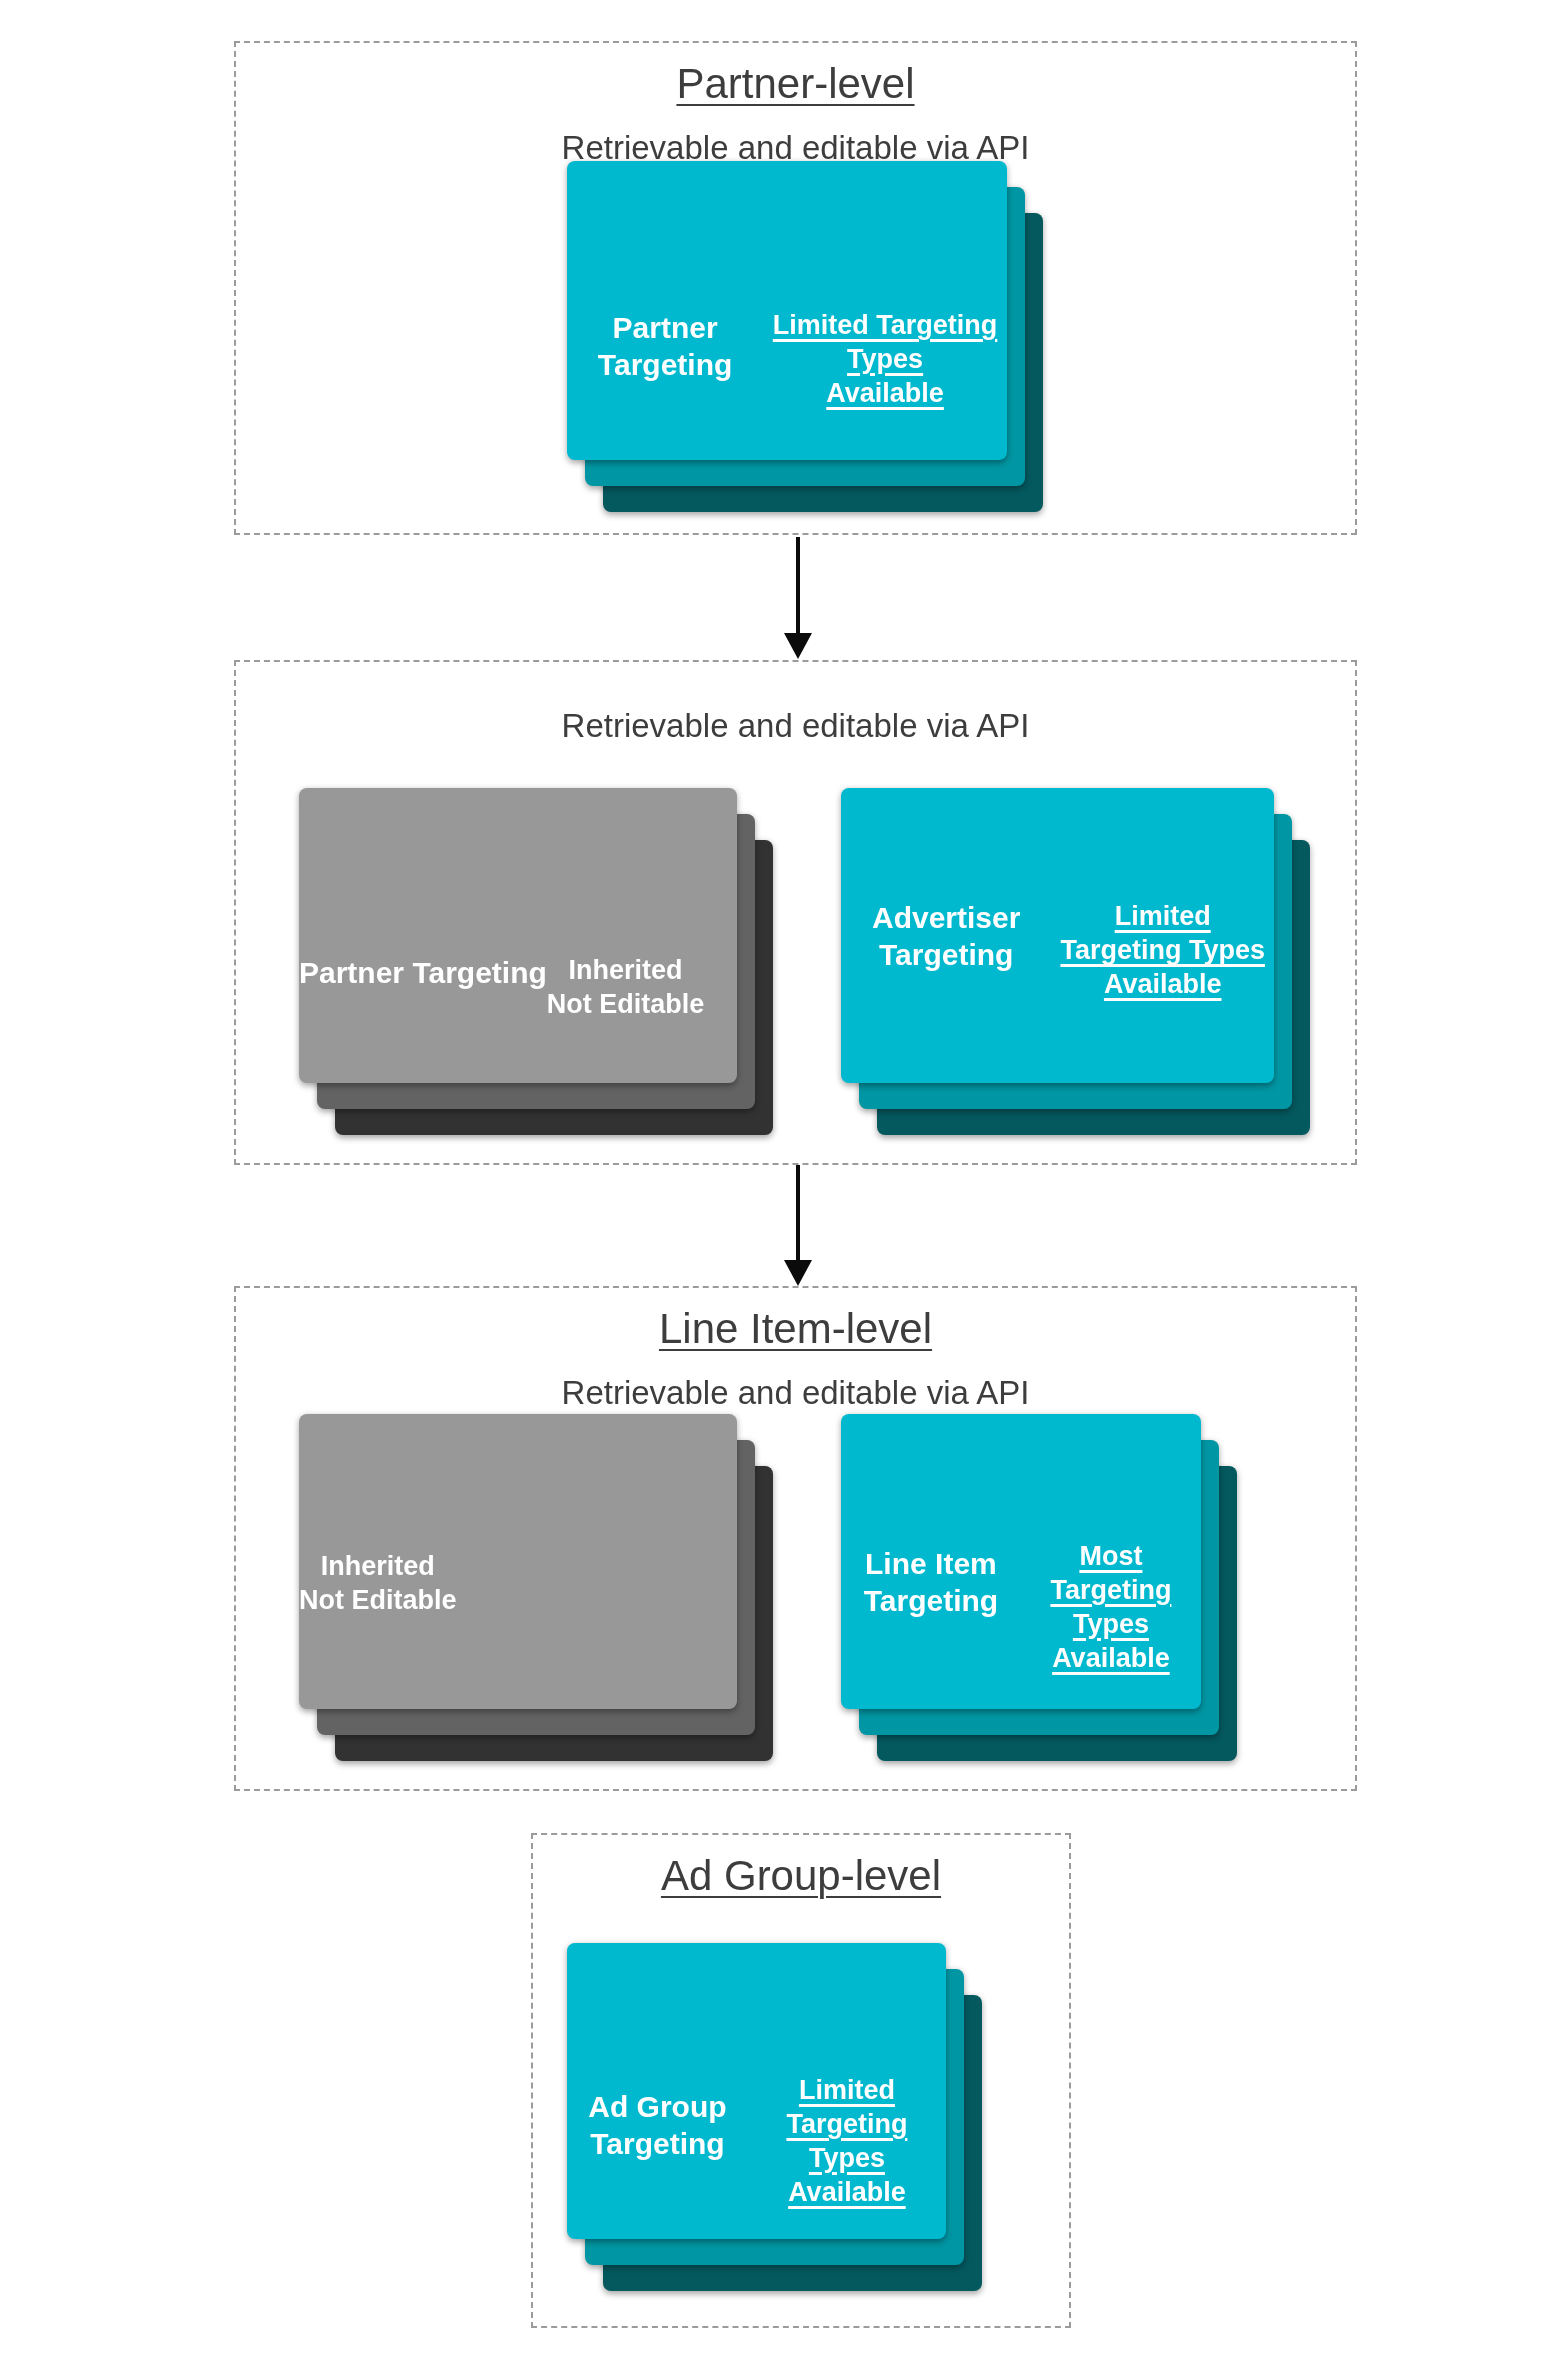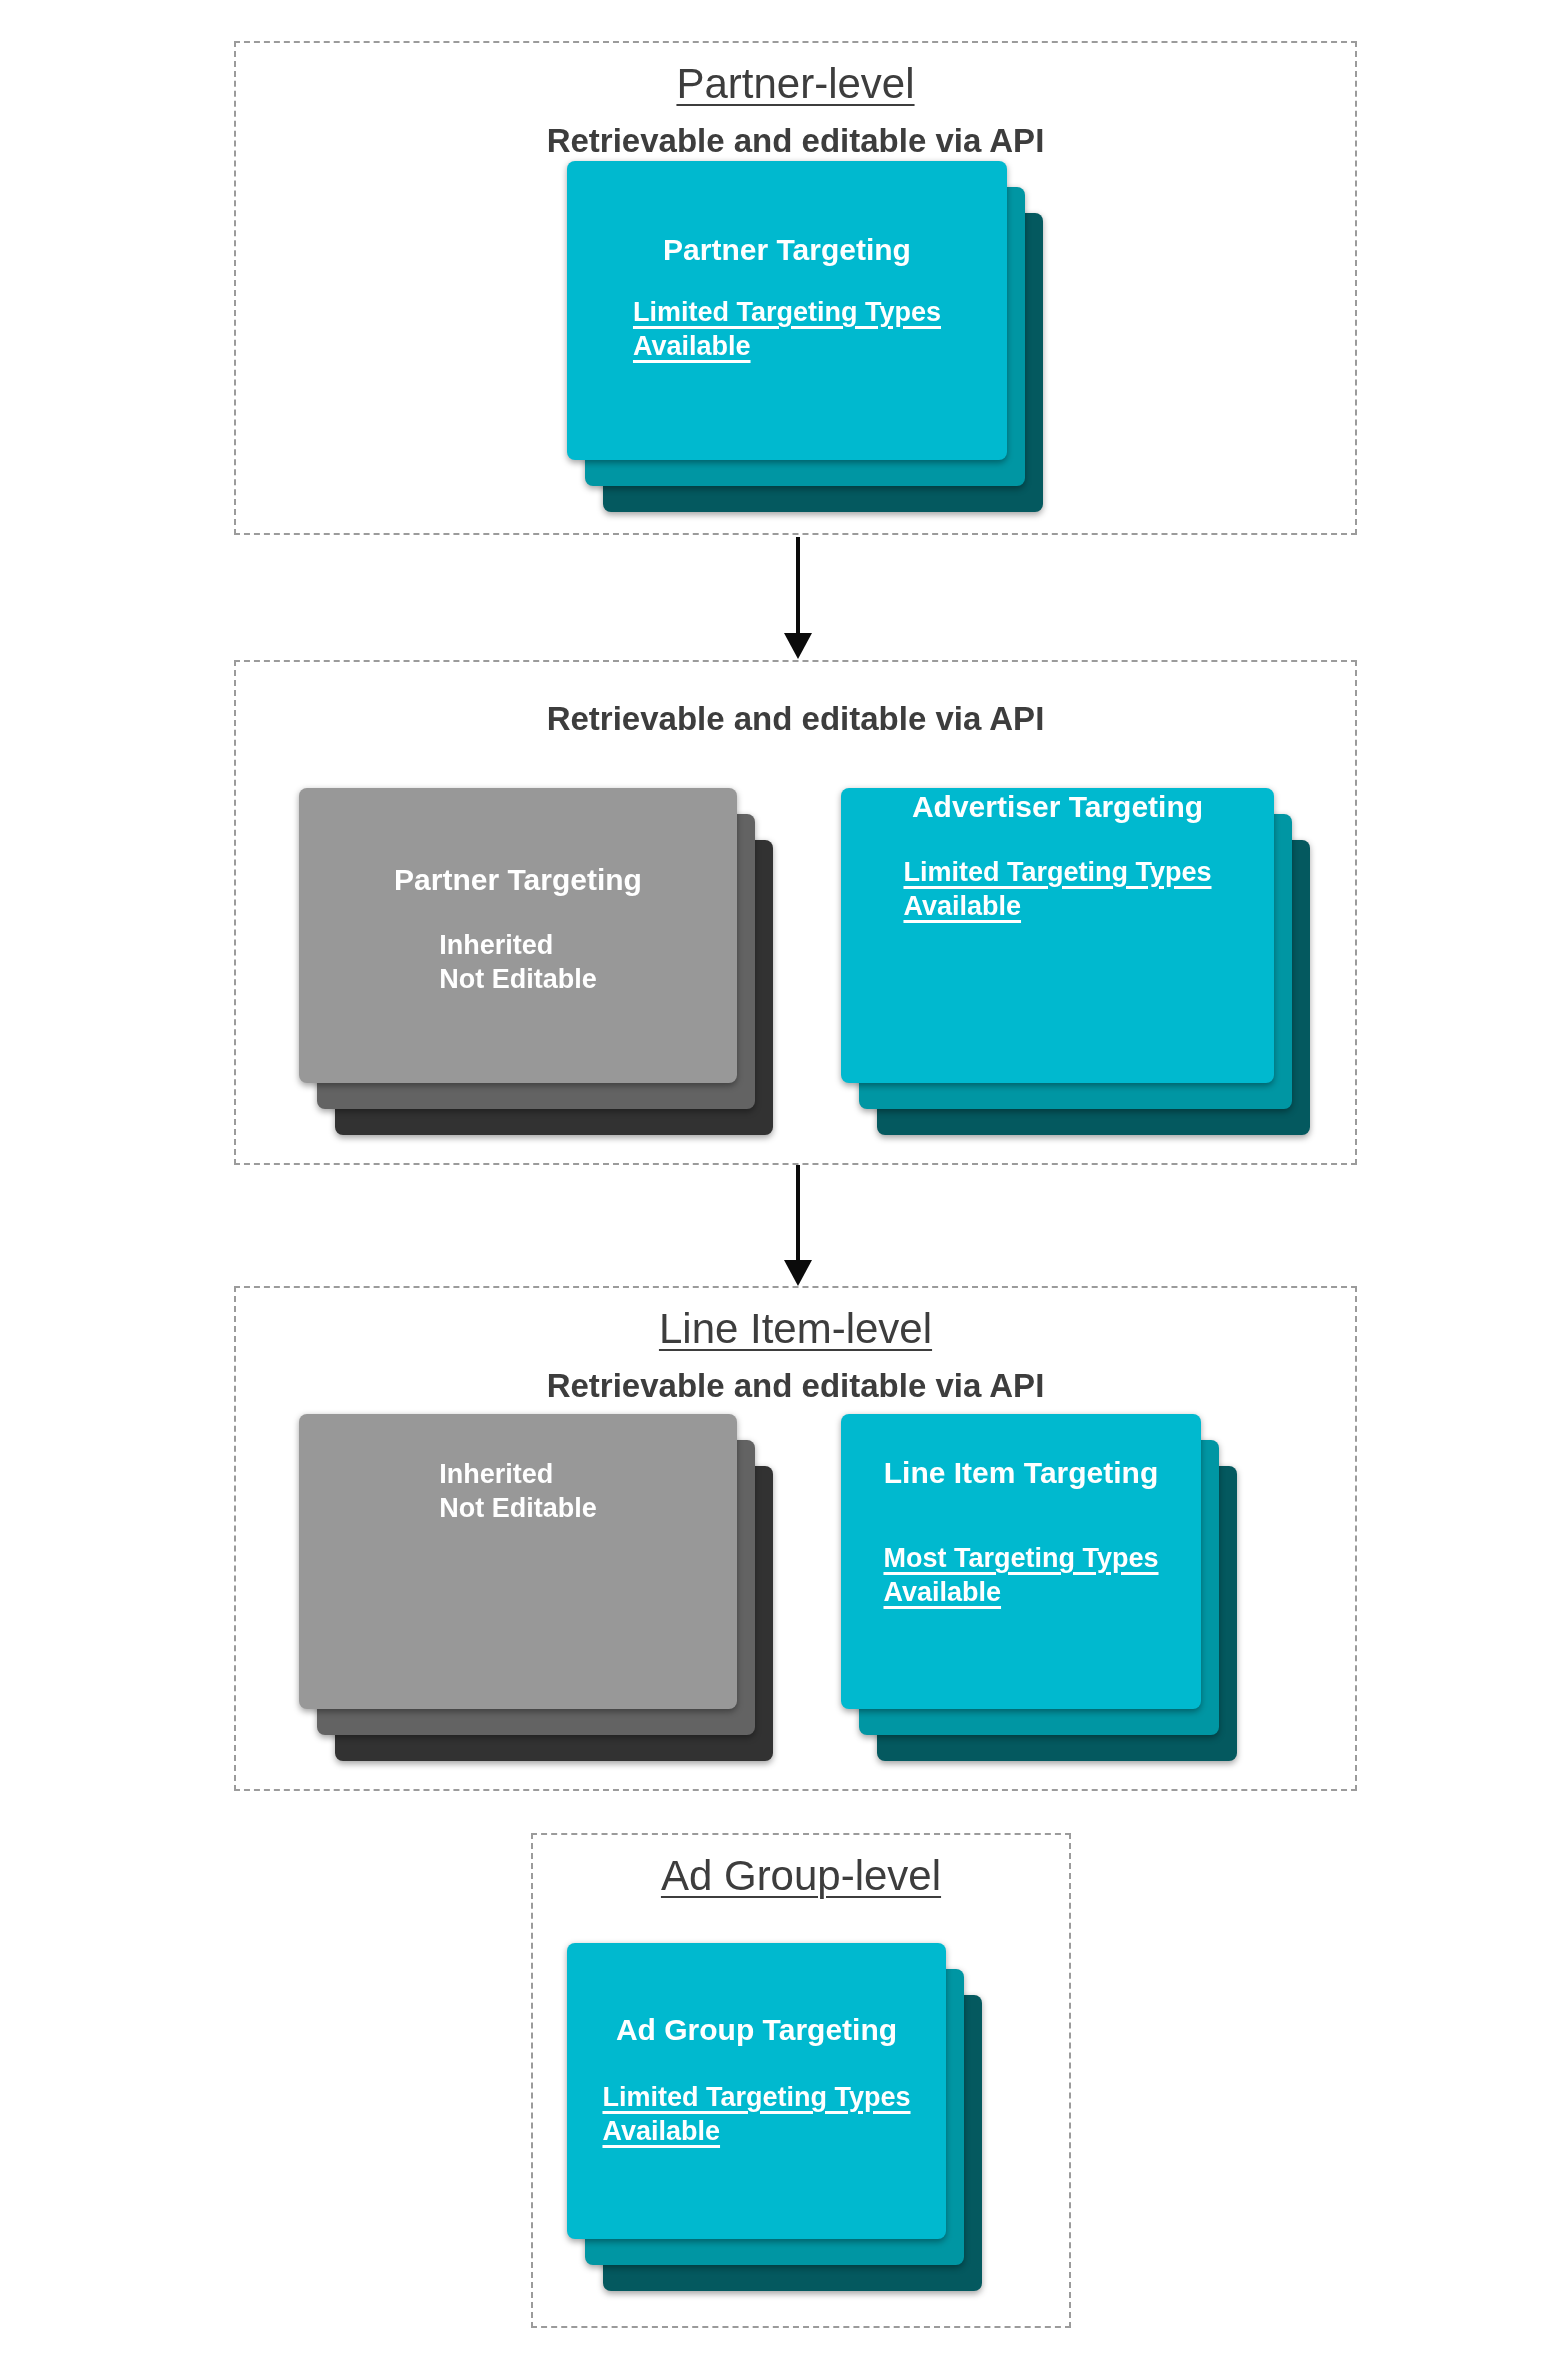--- a/index.html
+++ b/index.html
@@ -27,35 +27,35 @@
     text-align:center; color:#3d3d3d;
   }
   .hdr-title{
     font-size:42px; font-weight:400;
     text-decoration:underline;
     text-decoration-thickness:2.2px;
     text-underline-offset:6.3px;
     line-height:41px;
   }
   .hdr-sub{
-    font-size:33px; font-weight:700; line-height:39px; margin-top:17px;
+    font-size:33px; font-weight:400; line-height:39px; margin-top:24px;
   }
   .hdr-sub.red{color:#f5250d;}
 
   .stack{position:absolute;}
   .stack .layer, .stack .card{
     position:absolute; border-radius:8px;
     box-shadow:0 2.7px 6.3px rgba(0,0,0,0.35);
   }
   .stack .l2{left:18px; top:26px; z-index:2;}
   .stack .l3{left:36px; top:52px; z-index:1;}
   .stack .card{
     left:0; top:0; z-index:3;
-    display:flex; flex-direction:column; align-items:center;
-    box-sizing:border-box; color:#ffffff;
+    display:flex; flex-direction:row; align-items:center;
+    box-sizing:border-box; text-align:center; color:#ffffff;
   }
   .teal .card{background:#00b9cf;}
   .teal .l2  {background:#0096a3;}
   .teal .l3  {background:#04595f;}
   .gray .card{background:#989898;}
   .gray .l2  {background:#636363;}
   .gray .l3  {background:#323232;}
 
   
   #stack-s1 .card,#stack-s1 .layer{width:440px;height:299px;}

